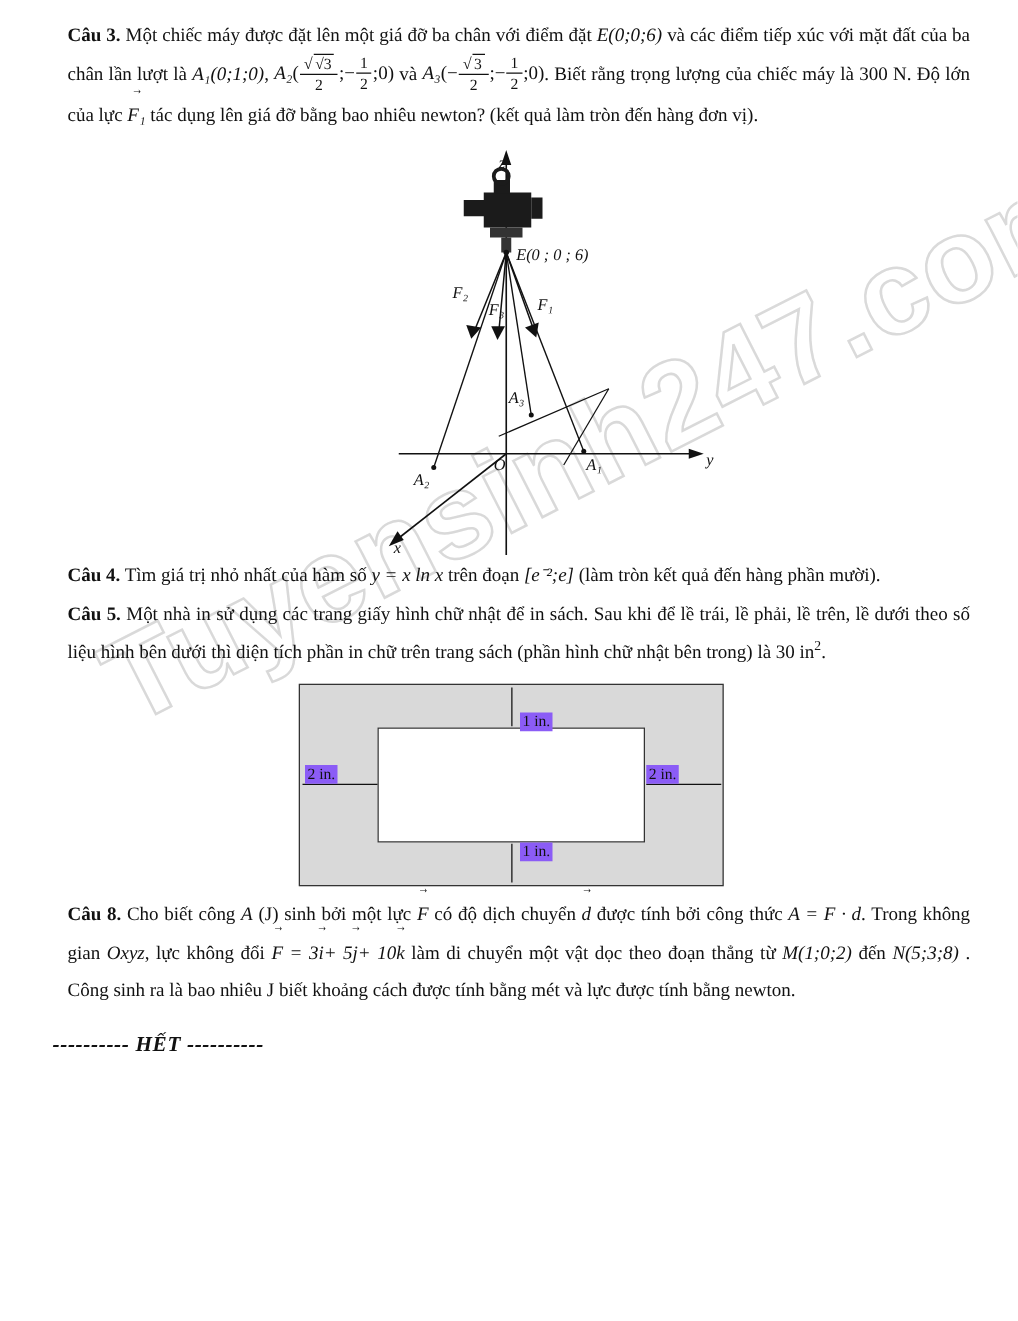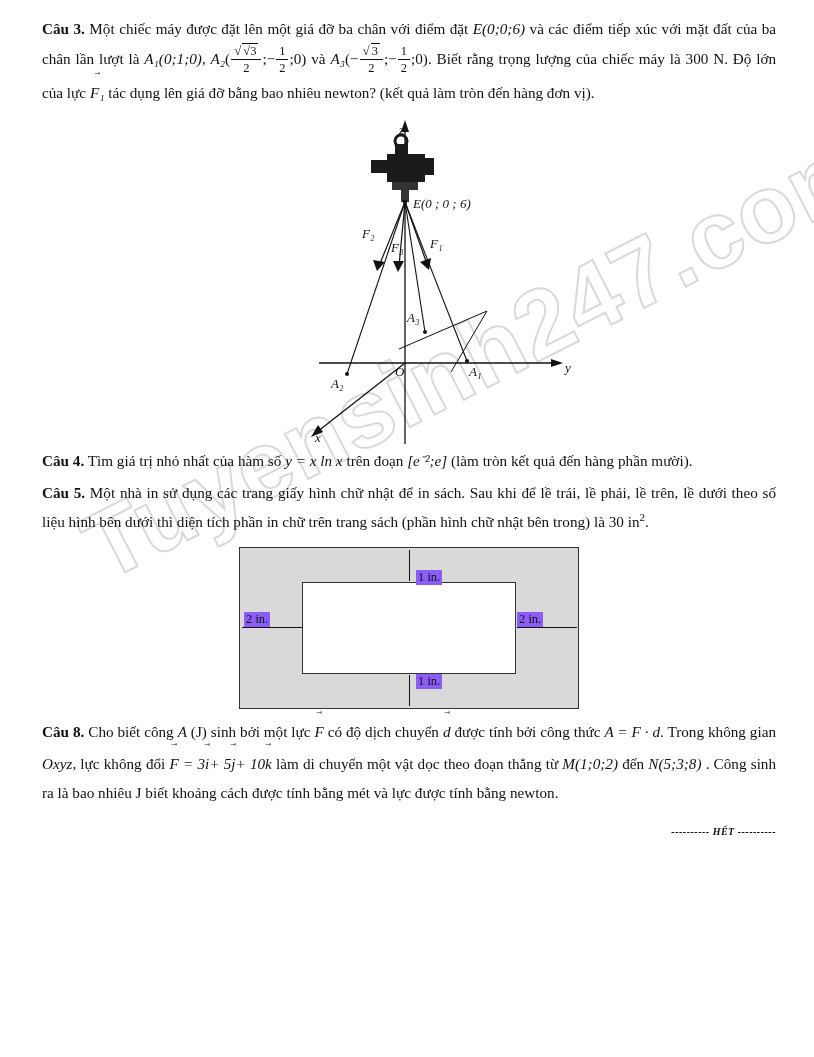--- a/index.html
+++ b/index.html
@@ -25,21 +25,21 @@
   .content {
     position: relative;
     z-index: 2;
     padding: 14px 38px 0 42px;
     box-sizing: border-box;
   }
   .q {
     font-size: 15.2px;
     line-height: 1.95;
     text-align: justify;
-    margin: 0 0 2px 0;
+    margin: 0 0 2px 12px;
   }
   .q .lbl {
     font-weight: bold;
   }
   i, .it { font-style: italic; }
   .frac {
     display: inline-block;
     vertical-align: middle;
     text-align: center;
     font-size: 12.5px;
@@ -144,24 +144,24 @@
     font-size: 12.5px;
     background: #8b5cf6;
     padding: 0 2px;
     white-space: nowrap;
   }
   .fig2 .arrowline {
     position: absolute;
     background: #111;
   }
   .endtext {
-    text-align: right;
+    text-align: left;
     font-weight: bold;
     font-style: italic;
-    font-size: 10px;
+    font-size: 17px;
     letter-spacing: 0.5px;
     margin-top: 18px;
     z-index: 2;
     position: relative;
   }
 </style>
 </head>
 <body>
 
 <div class="page">

